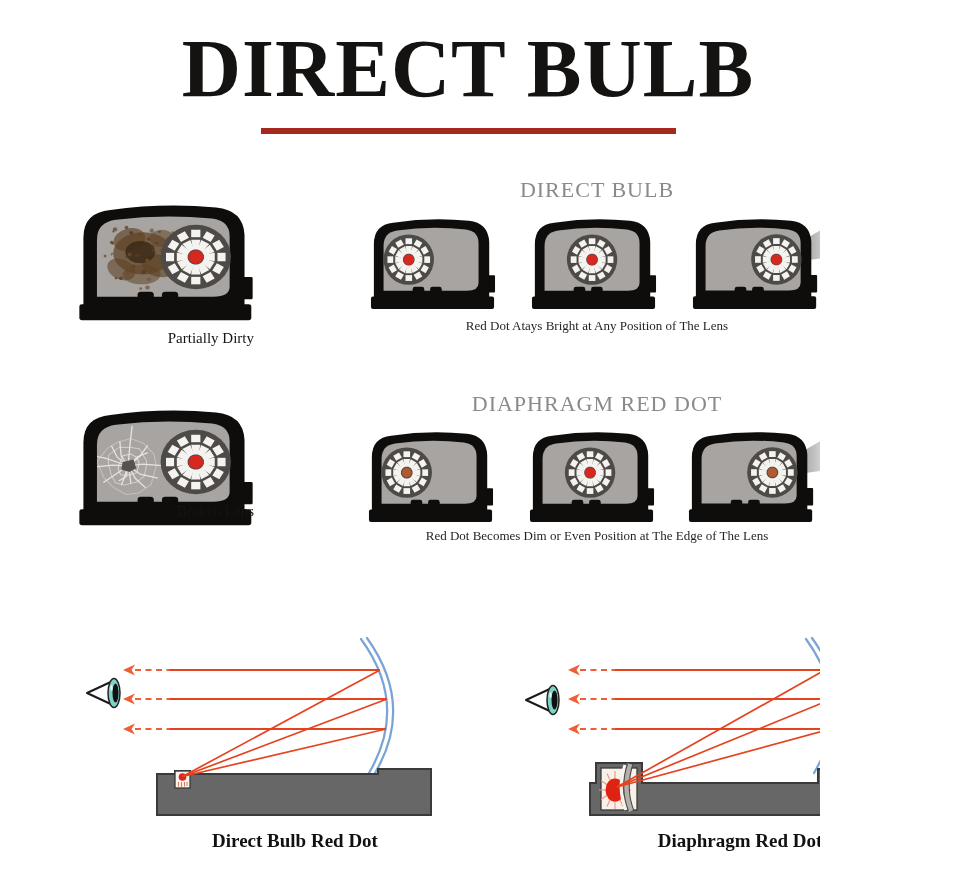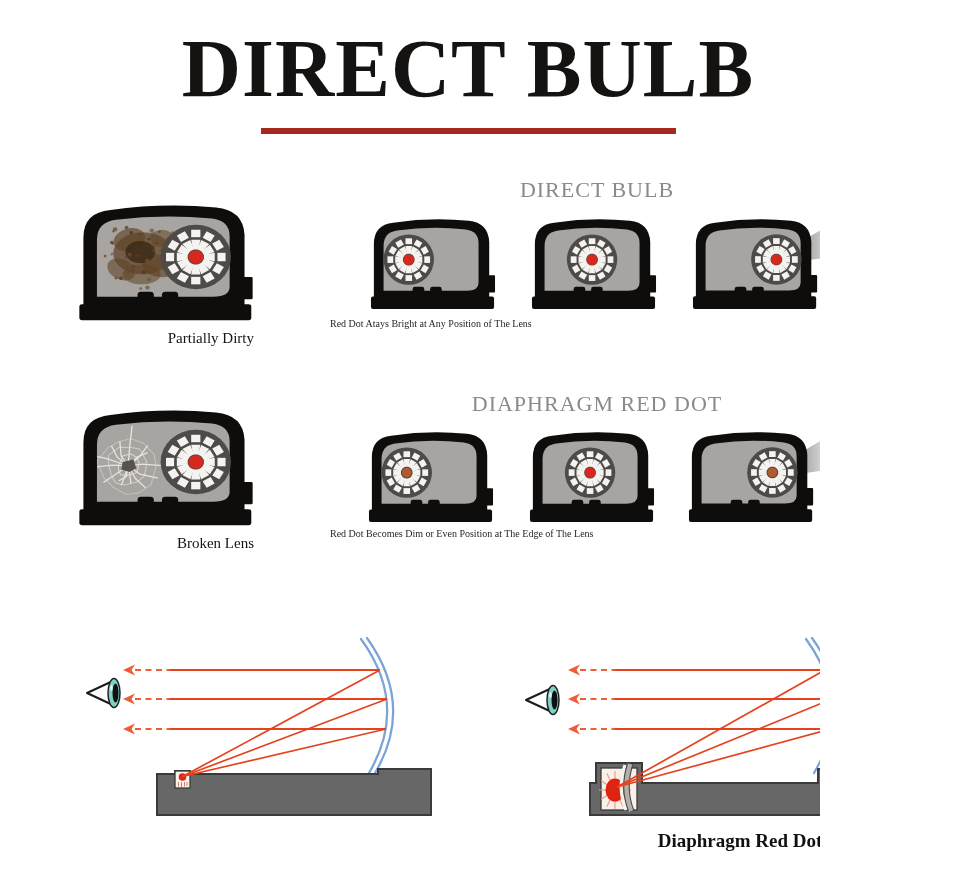--- a/index.html
+++ b/index.html
@@ -3,21 +3,21 @@
 <meta charset="utf-8">
 <style>
   html,body{margin:0;padding:0;background:#fff;}
   .canvas{position:relative;width:820px;height:882px;background:#ffffff;overflow:hidden;
           font-family:Liberation Serif, serif;color:#1d1b1a;}
   .abs{position:absolute;}
   .title{left:0;top:22px;width:936px;text-align:center;font-size:82px;font-weight:bold;
          letter-spacing:1px;color:#151312;white-space:nowrap;}
   .divider{left:261px;top:128px;width:415px;height:6px;}
   .sec-heading{left:370px;width:454px;text-align:center;font-size:22px;letter-spacing:1px;color:#8a8a8a;white-space:nowrap;}
-  .sec-caption{left:330px;width:534px;font-size:10px;color:#221f1e;white-space:nowrap;}
+  .sec-caption{left:330px;width:534px;text-align:center;font-size:13px;color:#221f1e;white-space:nowrap;}
   .ex-label{width:176px;text-align:right;font-size:15px;color:#161412;white-space:nowrap;}
   .diag-label{width:390px;text-align:center;font-size:19px;font-weight:bold;color:#111;white-space:nowrap;}
   svg{display:block;}
 </style>
 </head>
 <body>
 
 <div class="canvas">
 
   <div class="abs title">DIRECT BULB</div>
@@ -253,21 +253,21 @@
           <g transform="rotate(330 87 46)">
             <polygon points="85,40 89,40 90.4,32 83.6,32" fill="#f4f3f0"></polygon>
             <rect x="83.6" y="24" width="6.8" height="6" fill="#f4f3f0"></rect>
           </g>
           <circle cx="87" cy="46" r="5.5" fill="#d6281e"></circle>
         </g>
         <rect x="44" y="74" width="12" height="11" rx="2.5" fill="#0f0d0b"></rect>
         <rect x="62" y="74" width="12" height="11" rx="2.5" fill="#0f0d0b"></rect>
       </svg>
     </div>
-  <div class="abs ex-label" style="left:78px;top:535px;">Broken Lens</div>
+  <div class="abs ex-label" style="left:78px;top:503px;">Broken Lens</div>
 
   <div class="abs sec-heading" style="top:177px;">DIRECT BULB</div>
   <div class="abs" style="left:370px;top:215px;">
       <svg width="126" height="97" viewBox="0 0 130 100" xmlns="http://www.w3.org/2000/svg">
         <defs>
           <clipPath id="wclip3">
             <path d="M14,78 L14,32 Q14,18 28,16 Q63,11 99,15 Q112,17 112,29 L112,70 Q112,78 100,78 Z"></path>
           </clipPath>
           <linearGradient id="beam3" x1="0" y1="0" x2="1" y2="0">
             <stop offset="0" stop-color="#454545"></stop>
@@ -734,20 +734,21 @@
         <polygon points="48,104 60,98.5 56.5,104 60,109.5" fill="#ee5d35"></polygon>
         <line x1="107.5" y1="151.5" x2="311" y2="104" stroke="#e5431f" stroke-width="1.7"></line>
         <g>
           <polygon points="12,68 40,55 40,81" fill="#ffffff" stroke="#1a1a1a" stroke-width="2" stroke-linejoin="round"></polygon>
           <ellipse cx="39" cy="68" rx="6" ry="14.5" fill="#7fd2c6" stroke="#222" stroke-width="1.5"></ellipse>
           <ellipse cx="40.5" cy="68" rx="3" ry="9.5" fill="#101010"></ellipse>
           <ellipse cx="36.5" cy="63" rx="1.2" ry="3" fill="#ffffff" opacity="0.85"></ellipse>
         </g>
       </svg>
     </div>
+  <div class="abs diag-label" style="left:100px;top:830px;">Direct Bulb Red Dot</div>
 
   <div class="abs" style="left:520px;top:625px;">
       <svg width="390" height="230" viewBox="0 0 390 230" xmlns="http://www.w3.org/2000/svg">
         <g fill="none" stroke="#7aa3d6" stroke-width="2.2" stroke-linecap="round">
           <path d="M292,13 Q340,80 300,148"></path>
           <path d="M286,14 Q334,80 294,148"></path>
         </g>
         <path d="M70,190 L70,158 L76,158 L76,138 L122,138 L122,158 L298,158 L298,144 L352,144 L352,190 Z" fill="#676767" stroke="#3a3a3a" stroke-width="2"></path>
         <g>
           <rect x="81" y="143" width="36" height="42" fill="#f8f1ea" stroke="#3a3a3a" stroke-width="1.3"></rect>

